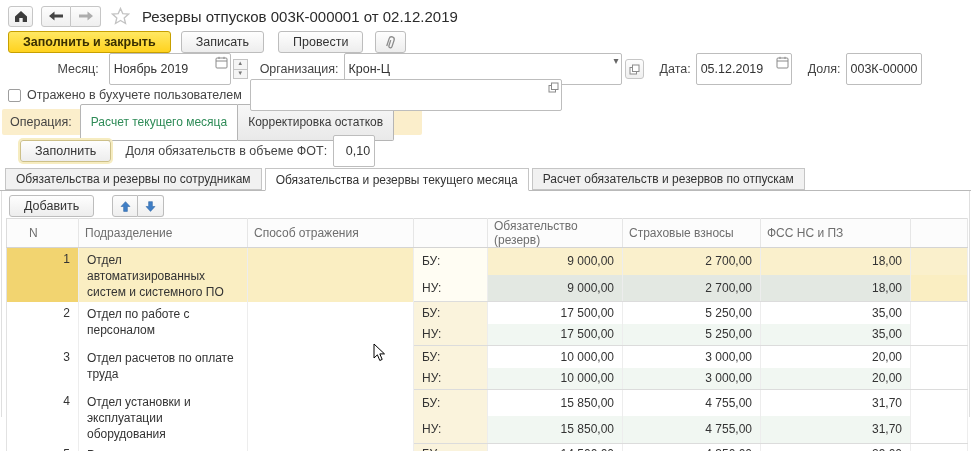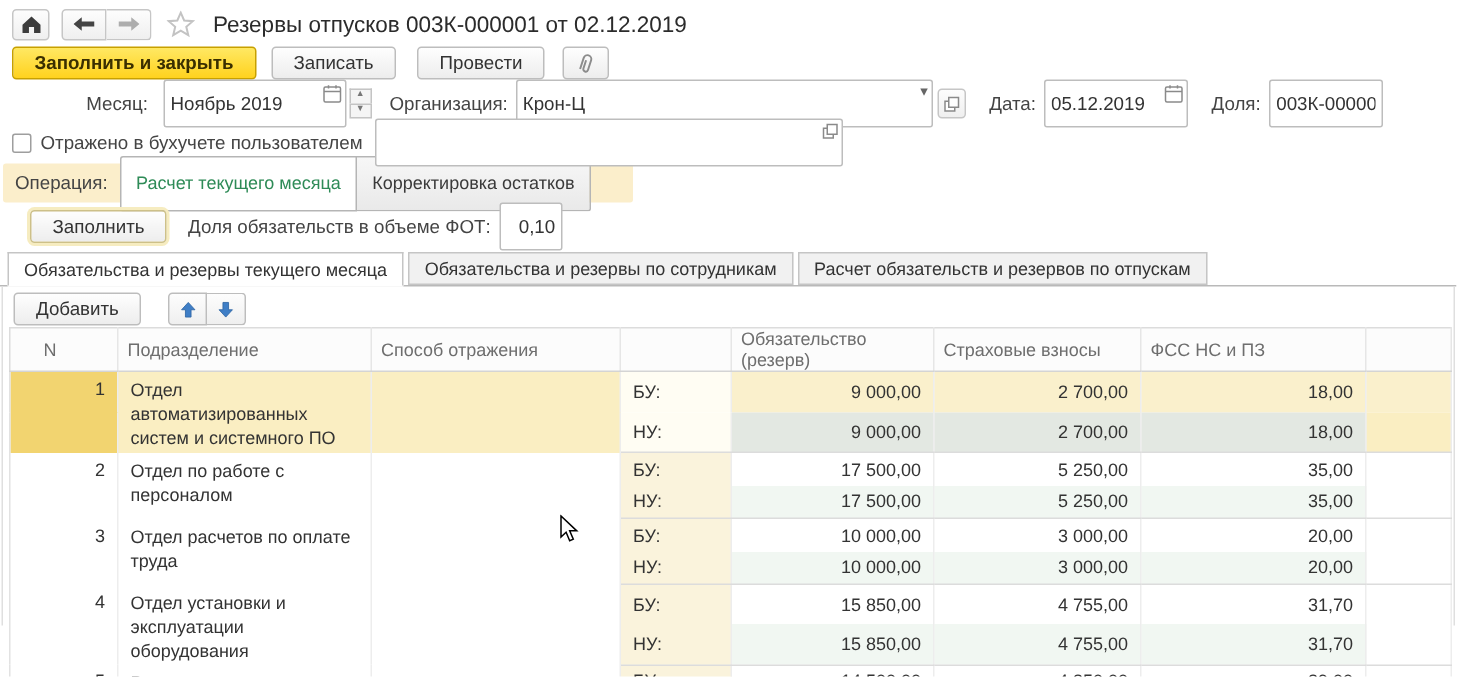--- a/index.html
+++ b/index.html
@@ -185,22 +185,22 @@
   </div>
 </div>
 
 <div class="fillrow">
   <div class="btn btn-fill">Заполнить</div>
   <span>Доля обязательств в объеме ФОТ:</span>
   <input class="tinput share-input" value="0,10" style="">
 </div>
 
 <div class="tabs">
+  <div class="tab">Обязательства и резервы по сотрудникам</div>
   <div class="tab active">Обязательства и резервы текущего месяца</div>
-  <div class="tab">Обязательства и резервы по сотрудникам</div>
   <div class="tab">Расчет обязательств и резервов по отпускам</div>
 </div>
 
 <div class="tab-panel">
 
   <div class="cmdbar">
     <div class="btn">Добавить</div>
     <div class="movegroup">
       <div class="mini">
         <svg width="13" height="13" viewBox="0 0 16 16">

